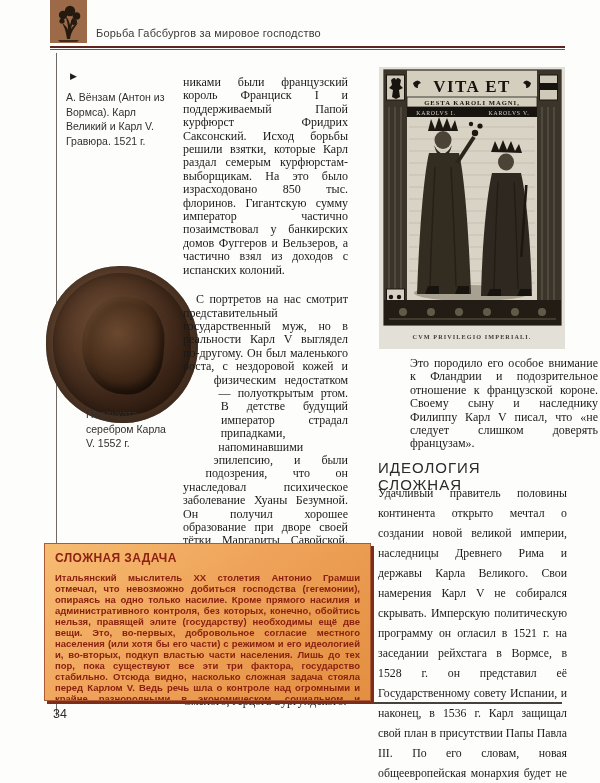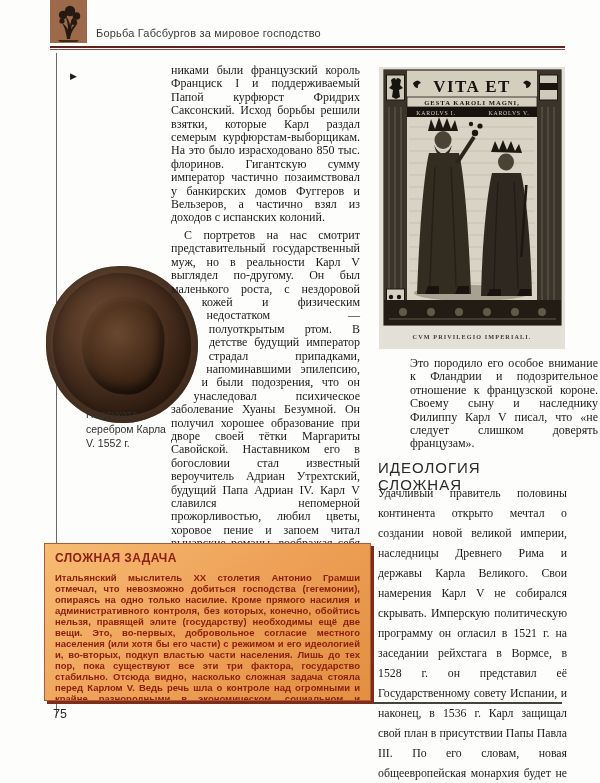--- a/index.html
+++ b/index.html
@@ -31,21 +31,21 @@
         box-shadow:inset 0 0 0 7px rgba(146,108,78,.28), inset 0 0 22px rgba(0,0,0,.65);}
   .coin-bust{position:absolute;left:24%;top:20%;width:54%;height:62%;
              border-radius:52% 48% 44% 56%;transform:rotate(7deg);
              background:radial-gradient(circle at 42% 38%,#6a482f 0%,#432a18 55%,#2a170c 95%);
              box-shadow:inset -4px -6px 10px rgba(0,0,0,.55), inset 3px 3px 6px rgba(190,150,110,.18);}
   .coin-caption{position:absolute;left:86px;top:407px;width:88px;}
 
   
   .main-col{position:absolute;left:167px;top:60px;width:197px;
             font-size:12px;line-height:13.4px;text-align:justify;}
-  .main-col p{margin:4px;}
+  .main-col p{margin:16px;}
   .para-indent{text-indent:13px;}
   .coin-spacer{float:left;width:40px;height:120px;
                shape-outside:circle(80px at -42px 60px);}
 
   
   .engraving{position:absolute;left:379px;top:67px;width:186px;height:282px;display:block;}
   .right-para-1{position:absolute;left:378px;top:357px;width:188px;
                 font-size:12px;line-height:13.4px;text-align:justify;margin-left:32px;}
   .section-heading{position:absolute;left:378px;top:459px;width:190px;
                    font-family:"Liberation Sans",sans-serif;font-size:15px;
@@ -87,20 +87,21 @@
     </g>
   </svg>
   <div class="header-title">Борьба Габсбургов за мировое господство</div>
   <div class="header-rule"></div>
 
   <div class="frame-left"></div>
   <div class="frame-bottom"></div>
 
   <div class="fig-caption-block">
     <span class="fig-marker">▶</span>
+    <div class="small-caption">А. Вёнзам (Антон из Вормса). Карл Великий и Карл V. Гравюра. 1521 г.</div>
   </div>
 
   <div class="coin">
     <div class="coin-bust"></div>
   </div>
   <div class="coin-caption small-caption">Полдуката серебром Карла V. 1552 г.</div>
 
   <div class="main-col">
     <p>никами были французский король Франциск I и поддерживаемый Папой курфюрст Фридрих Саксонский. Исход борьбы решили взятки, которые Карл раздал семерым курфюрстам-выборщикам. На это было израсходовано 850 тыс. флоринов. Гигантскую сумму император частично позаимствовал у банкирских домов Фуггеров и Вельзеров, а частично взял из доходов с испанских колоний.</p>
     <p class="para-indent"><span>С портретов на нас смотрит представительный государственный муж, но в реальности Карл V выглядел по-другому. Он был маленького роста, </span><span class="coin-spacer"></span><span>с нездоровой кожей и физическим недостатком — полуоткрытым ртом. В детстве будущий император страдал припадками, напоминавшими эпилепсию, и были подозрения, что он унаследовал психическое заболевание Хуаны Безумной. Он получил хорошее образование при дворе своей тётки Маргариты Савойской. Наставником его в богословии стал известный вероучитель Адриан Утрехтский, будущий Папа Адриан IV. Карл V славился непомерной прожорливостью, любил цветы, хоровое пение и запоем читал рыцарские романы, воображая себя их героем. Император никогда не забывал, что он правнук легендарного Карла Смелого, герцога Бургундского.</span></p>
@@ -193,15 +194,15 @@
 
   <div class="right-para-1">Это породило его особое внимание к Фландрии и подозрительное отношение к французской короне. Своему сыну и наследнику Филиппу Карл V писал, что «не следует слишком доверять французам».</div>
   <div class="section-heading">ИДЕОЛОГИЯ СЛОЖНАЯ</div>
   <div class="right-para-2">Удачливый правитель половины континента открыто мечтал о создании новой великой империи, наследницы Древнего Рима и державы Карла Великого. Свои намерения Карл V не собирался скрывать. Имперскую политическую программу он огласил в 1521 г. на заседании рейхстага в Вормсе, в 1528 г. он представил её Государственному совету Испании, и наконец, в 1536 г. Карл защищал свой план в присутствии Папы Павла III. По его словам, новая общеевропейская монархия будет не «империей владычицей», а «империей распределительницей» (надо полагать, распределительницей благ).</div>
 
   <div class="task-box">
     <div class="task-title">СЛОЖНАЯ ЗАДАЧА</div>
     <div class="task-body">Итальянский мыслитель XX столетия Антонио Грамши отмечал, что невозможно добиться господства (гегемонии), опираясь на одно только насилие. Кроме прямого насилия и административного контроля, без которых, конечно, обойтись нельзя, правящей элите (государству) необходимы ещё две вещи. Это, во-первых, добровольное согласие местного населения (или хотя бы его части) с режимом и его идеологией и, во-вторых, подкуп властью части населения. Лишь до тех пор, пока существуют все эти три фактора, государство стабильно. Отсюда видно, насколько сложная задача стояла перед Карлом V. Ведь речь шла о контроле над огромными и крайне разнородными в экономическом, социальном и культурном плане землями.</div>
   </div>
 
-  <div class="page-number">75</div>
+  <div class="page-number">34</div>
 
 </div>
 
 </body></html>

